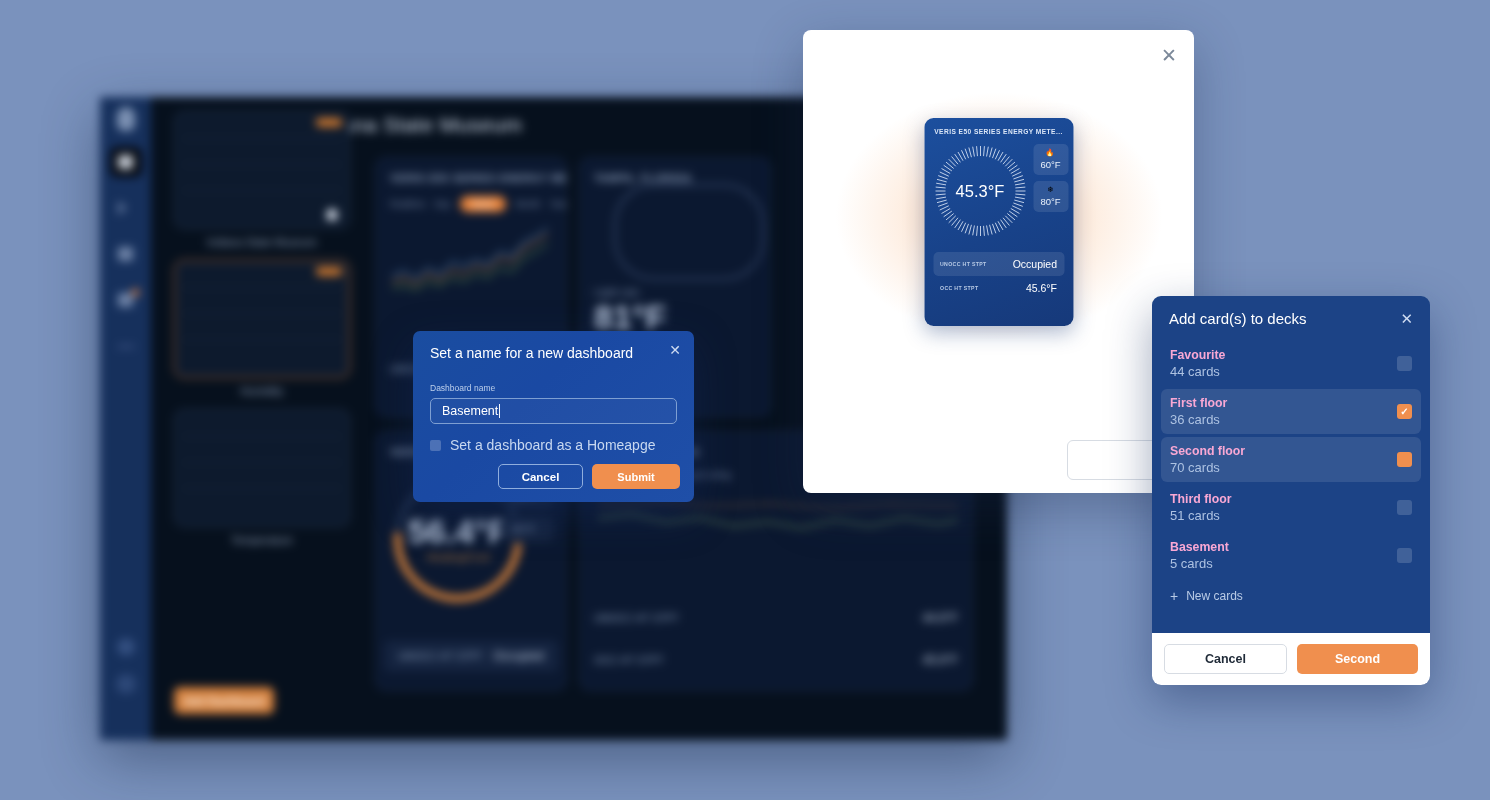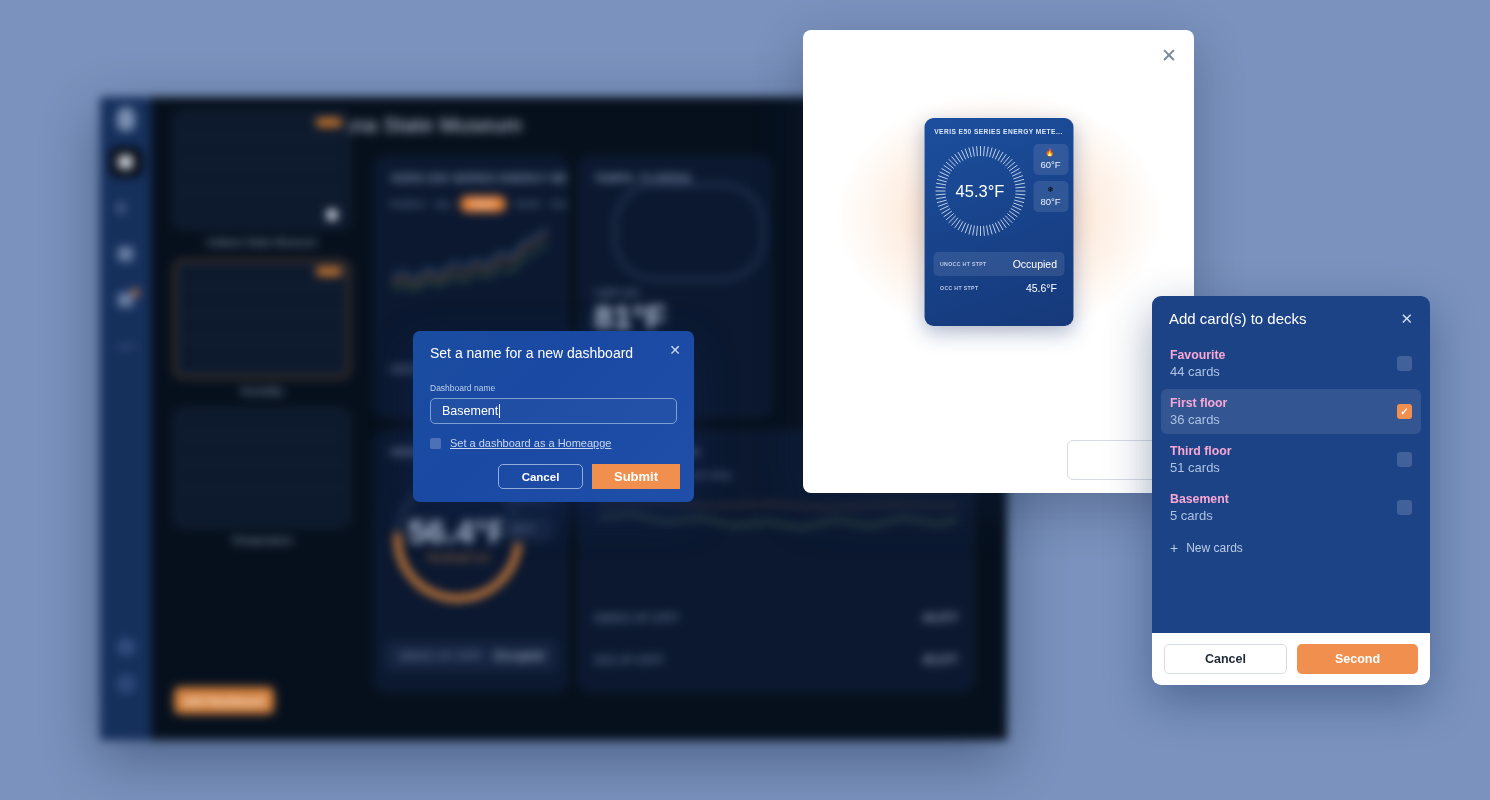--- a/index.html
+++ b/index.html
@@ -148,27 +148,27 @@
     font-size: 14px; line-height: 1; cursor:pointer; }
   .dlg-lbl { color: #bccfeb; font-size: 8.5px; margin-top: 22px; }
   .dlg-input {
     margin-top: 5px; height: 26px; border: 1px solid #7e9fd2; border-radius: 5px;
     background: rgba(255,255,255,.03); display:flex; align-items:center; padding: 0 11px;
     color: #fff; font-size: 12.5px; position: relative;
   }
   .caret { display:inline-block; width: 1px; height: 14px; background: #f2f6fc; margin-left: 1px; }
   .dlg-check { display:flex; align-items:center; gap: 9px; margin-top: 13px; }
   .chk-sq { width: 11px; height: 11px; border-radius: 2px; background: rgba(255,255,255,.22); }
-  .dlg-check span { color: #c8d8f0; font-size: 11px; text-decoration: underline; }
+  .dlg-check span { color: #c8d8f0; font-size: 14px; }
   .dlg-btns { position:absolute; right: 14px; bottom: 13px; display:flex; gap: 9px; }
   .btn-cancel { width: 85px; height: 25px; border: 1px solid #90aedd; border-radius: 5px;
     background: transparent; color: #fff; font-size: 11.5px; font-weight: 700;
     display:flex; align-items:center; justify-content:center; cursor:pointer;}
-  .btn-submit { width: 88px; height: 25px; border-radius: 0; background: #f08f4e;
-    color: #fff; font-size: 13px; font-weight: 700;
+  .btn-submit { width: 88px; height: 25px; border-radius: 5px; background: #f08f4e;
+    color: #fff; font-size: 11px; font-weight: 700;
     display:flex; align-items:center; justify-content:center; cursor:pointer;}
 
   
   .decks {
     position: absolute; left: 1152px; top: 296px; width: 278px; height: 389px;
     background: #1c4386; border-radius: 9px; overflow: hidden;
     box-shadow: 0 16px 45px rgba(18,40,90,.40);
     display:flex; flex-direction: column;
   }
   .decks-head { display:flex; align-items:center; justify-content: space-between;
@@ -480,20 +480,27 @@
       </div>
       <div class="deck-row sel">
         <div>
           <div class="deck-name">First floor</div>
           <div class="deck-cnt">36 cards</div>
         </div>
         <div class="deck-box checked">
             <span class="tick">✓</span>
           </div>
       </div>
+      <div class="deck-row sel">
+        <div>
+          <div class="deck-name">Second floor</div>
+          <div class="deck-cnt">70 cards</div>
+        </div>
+        <div class="deck-box partial"></div>
+      </div>
       <div class="deck-row">
         <div>
           <div class="deck-name">Third floor</div>
           <div class="deck-cnt">51 cards</div>
         </div>
         <div class="deck-box"></div>
       </div>
       <div class="deck-row">
         <div>
           <div class="deck-name">Basement</div>

